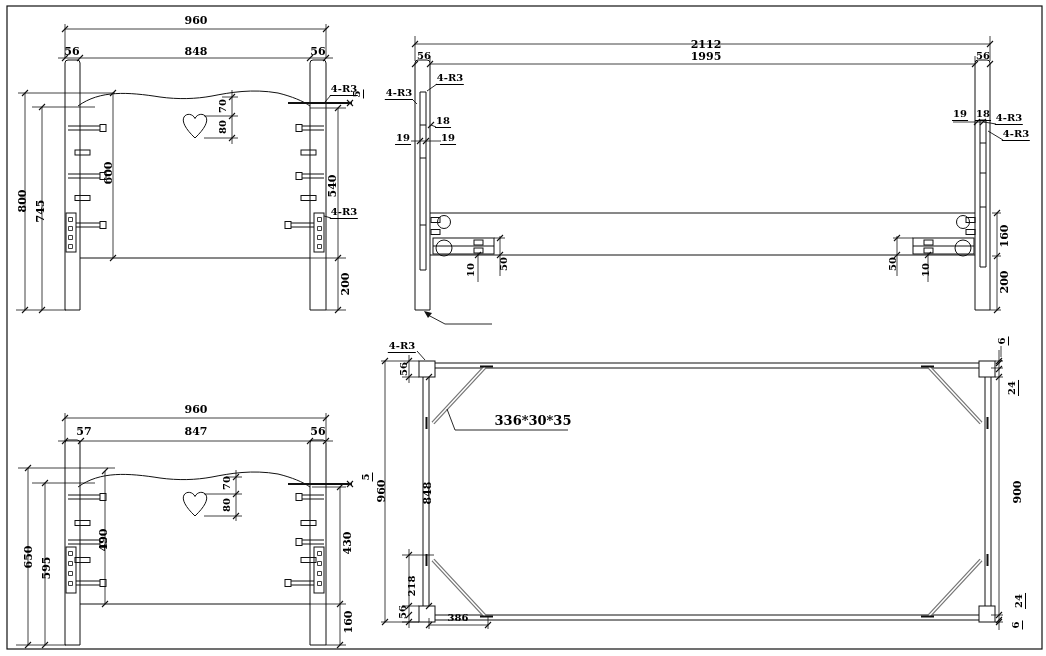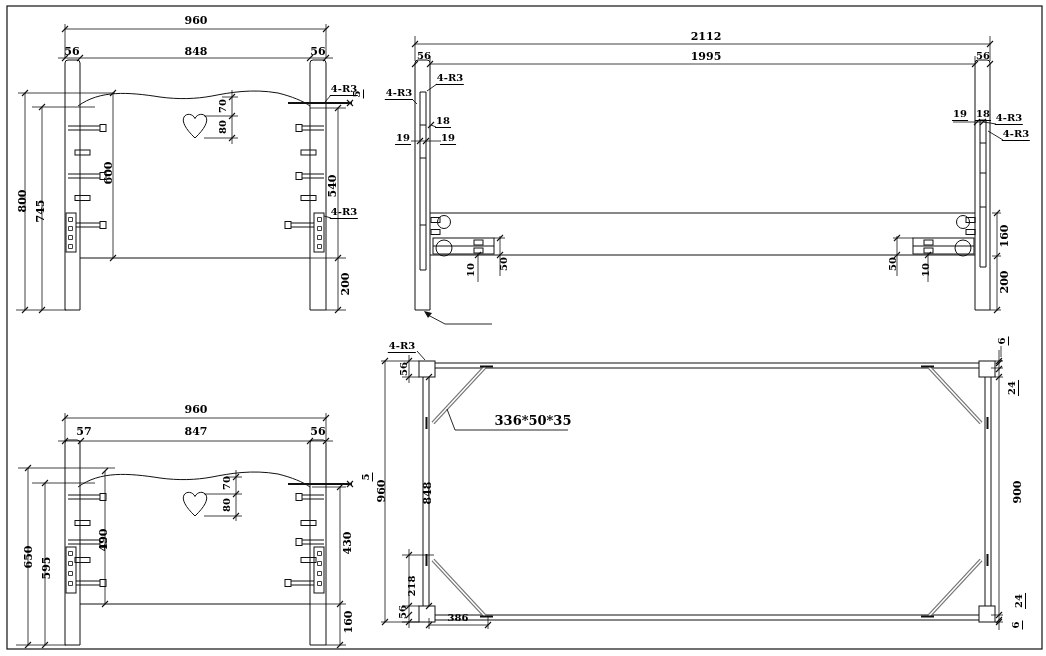--- a/index.html
+++ b/index.html
@@ -142,21 +142,21 @@
 <i class="d v" style="left:40px;top:211px">745</i>
 <i class="d v" style="left:108px;top:173px">600</i>
 <i class="d v" style="left:332px;top:186px">540</i>
 <i class="d v" style="left:345px;top:284px">200</i>
 <i class="d v s" style="left:223px;top:106px">70</i>
 <i class="d v s" style="left:223px;top:127px">80</i>
 <i class="d u s" style="left:344px;top:90px">4-R3</i>
 <i class="d v s u" style="left:358px;top:94px">5</i>
 <i class="d u s" style="left:344px;top:213px">4-R3</i>
 
-<i class="d" style="left:706px;top:36px">2112</i>
+<i class="d" style="left:706px;top:44px">2112</i>
 <i class="d" style="left:706px;top:56px">1995</i>
 <i class="d s" style="left:424px;top:56px">56</i>
 <i class="d s" style="left:983px;top:56px">56</i>
 <i class="d u s" style="left:450px;top:79px">4-R3</i>
 <i class="d u s" style="left:399px;top:94px">4-R3</i>
 <i class="d u s" style="left:443px;top:122px">18</i>
 <i class="d u s" style="left:403px;top:139px">19</i>
 <i class="d u s" style="left:448px;top:139px">19</i>
 <i class="d v s" style="left:471px;top:270px">10</i>
 <i class="d v s" style="left:504px;top:264px">50</i>
@@ -181,20 +181,20 @@
 <i class="d v s" style="left:227px;top:483px">70</i>
 <i class="d v s" style="left:227px;top:505px">80</i>
 <i class="d v s u" style="left:367px;top:477px">5</i>
 
 <i class="d v" style="left:381px;top:491px">960</i>
 <i class="d v s" style="left:404px;top:369px">56</i>
 <i class="d v" style="left:427px;top:493px">848</i>
 <i class="d v s" style="left:412px;top:586px">218</i>
 <i class="d v s" style="left:403px;top:612px">56</i>
 <i class="d u s" style="left:402px;top:347px">4-R3</i>
-<i class="d b" style="left:533px;top:420px">336*50*35</i>
+<i class="d b" style="left:533px;top:420px">336*30*35</i>
 <i class="d v s u" style="left:1003px;top:341px">6</i>
 <i class="d v s u" style="left:1013px;top:388px">24</i>
 <i class="d v" style="left:1017px;top:492px">900</i>
 <i class="d v s u" style="left:1020px;top:601px">24</i>
 <i class="d v s u" style="left:1017px;top:625px">6</i>
 <i class="d s" style="left:458px;top:618px">386</i>
 </div>
 
 </body></html>

